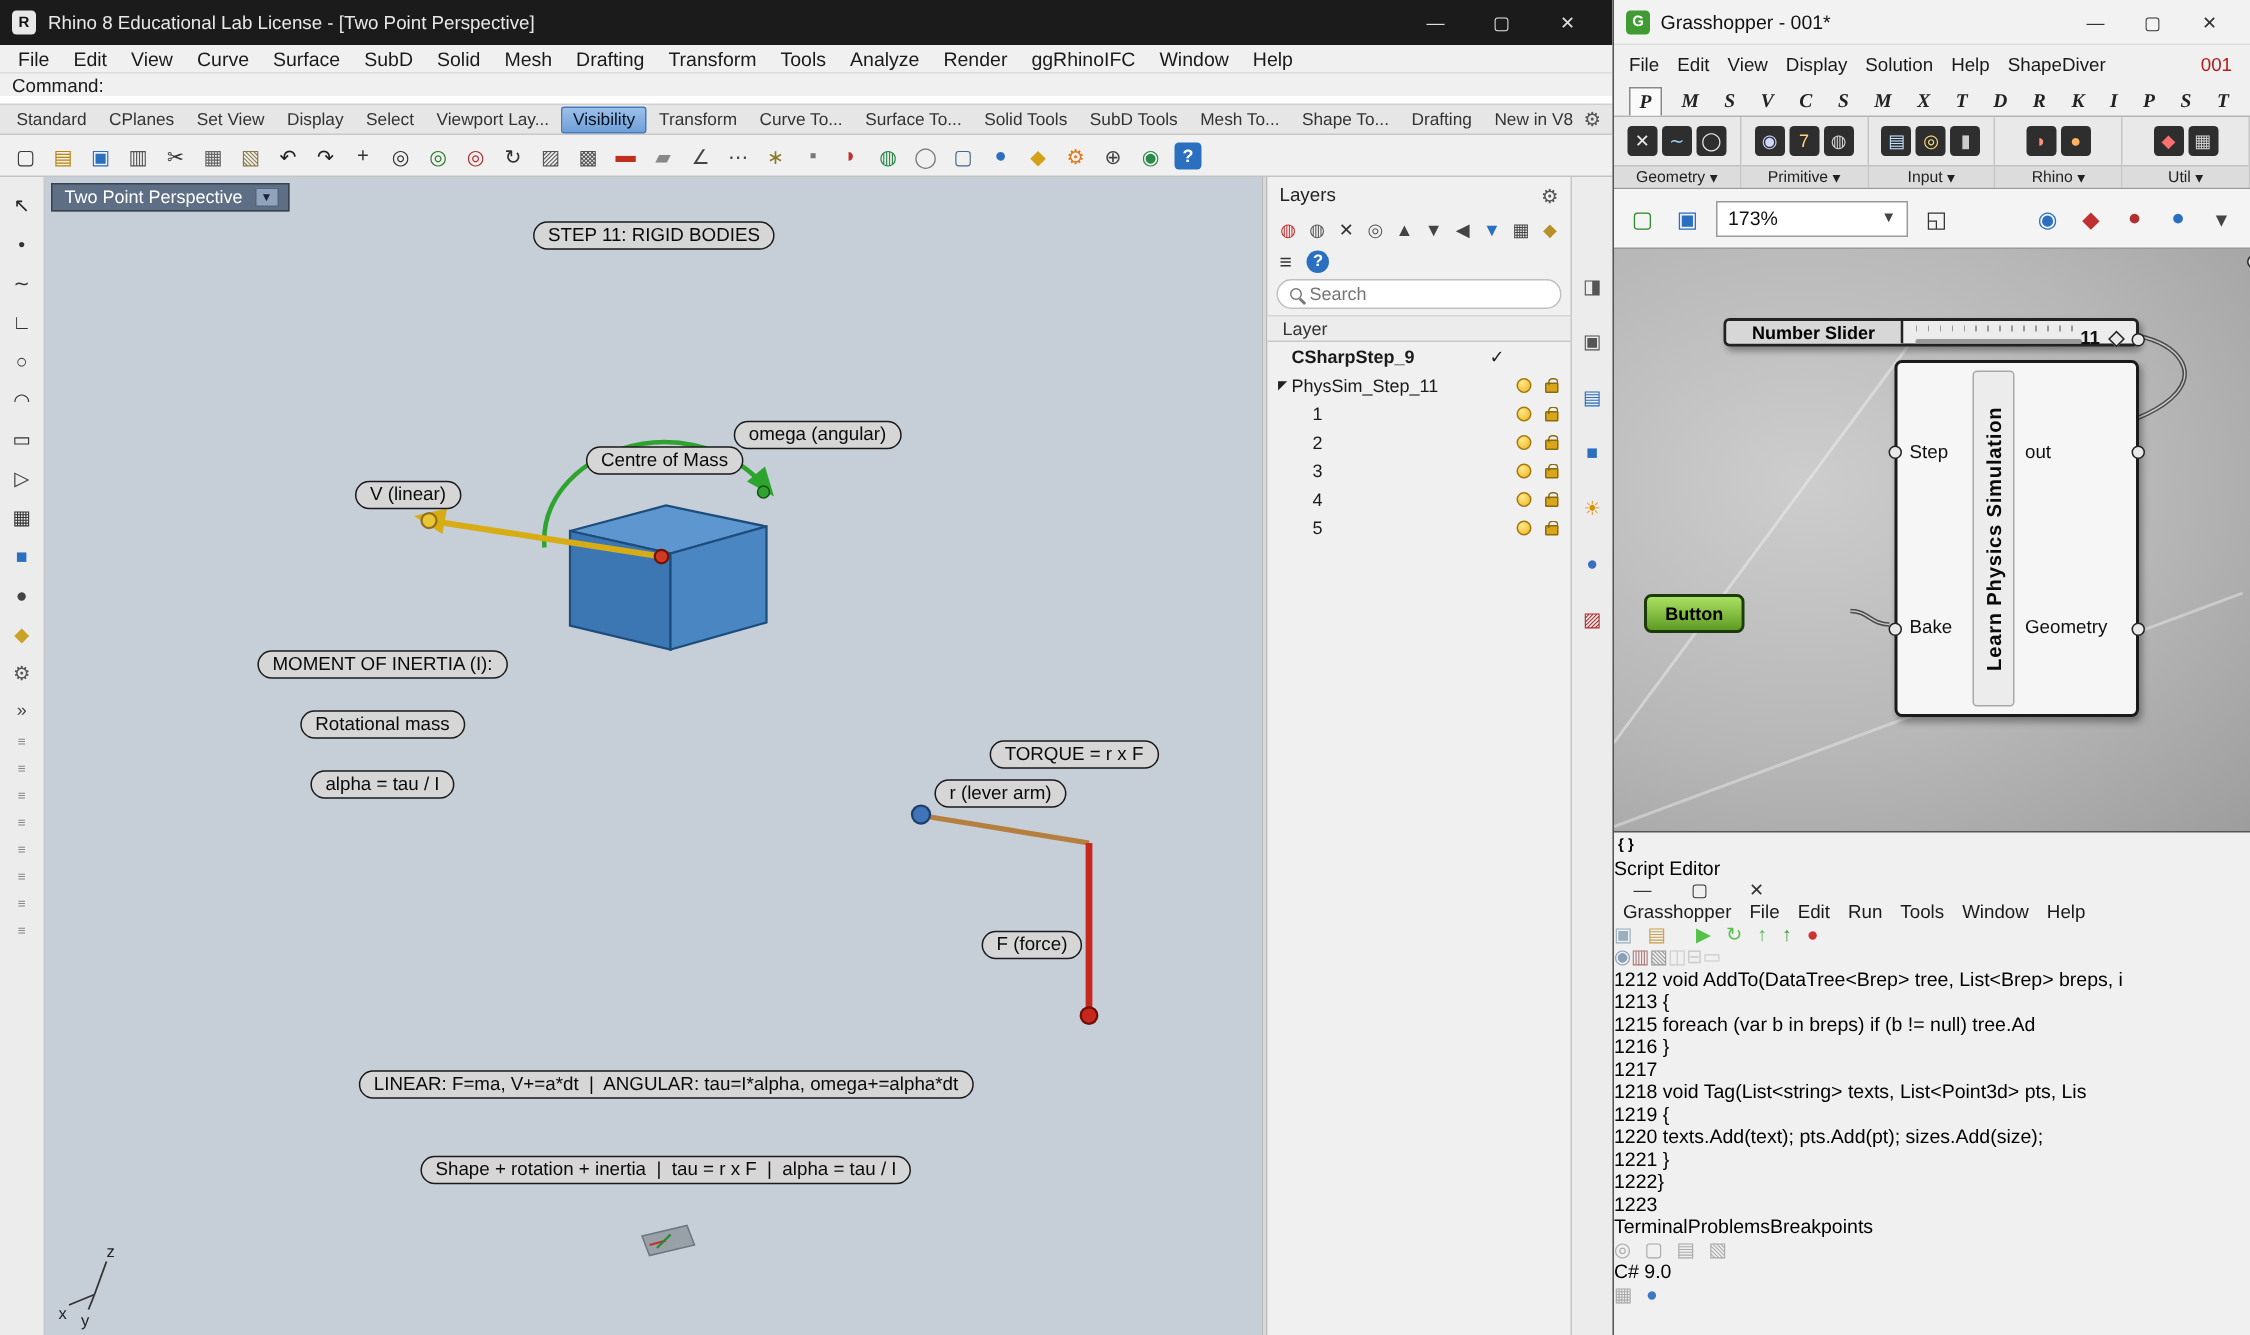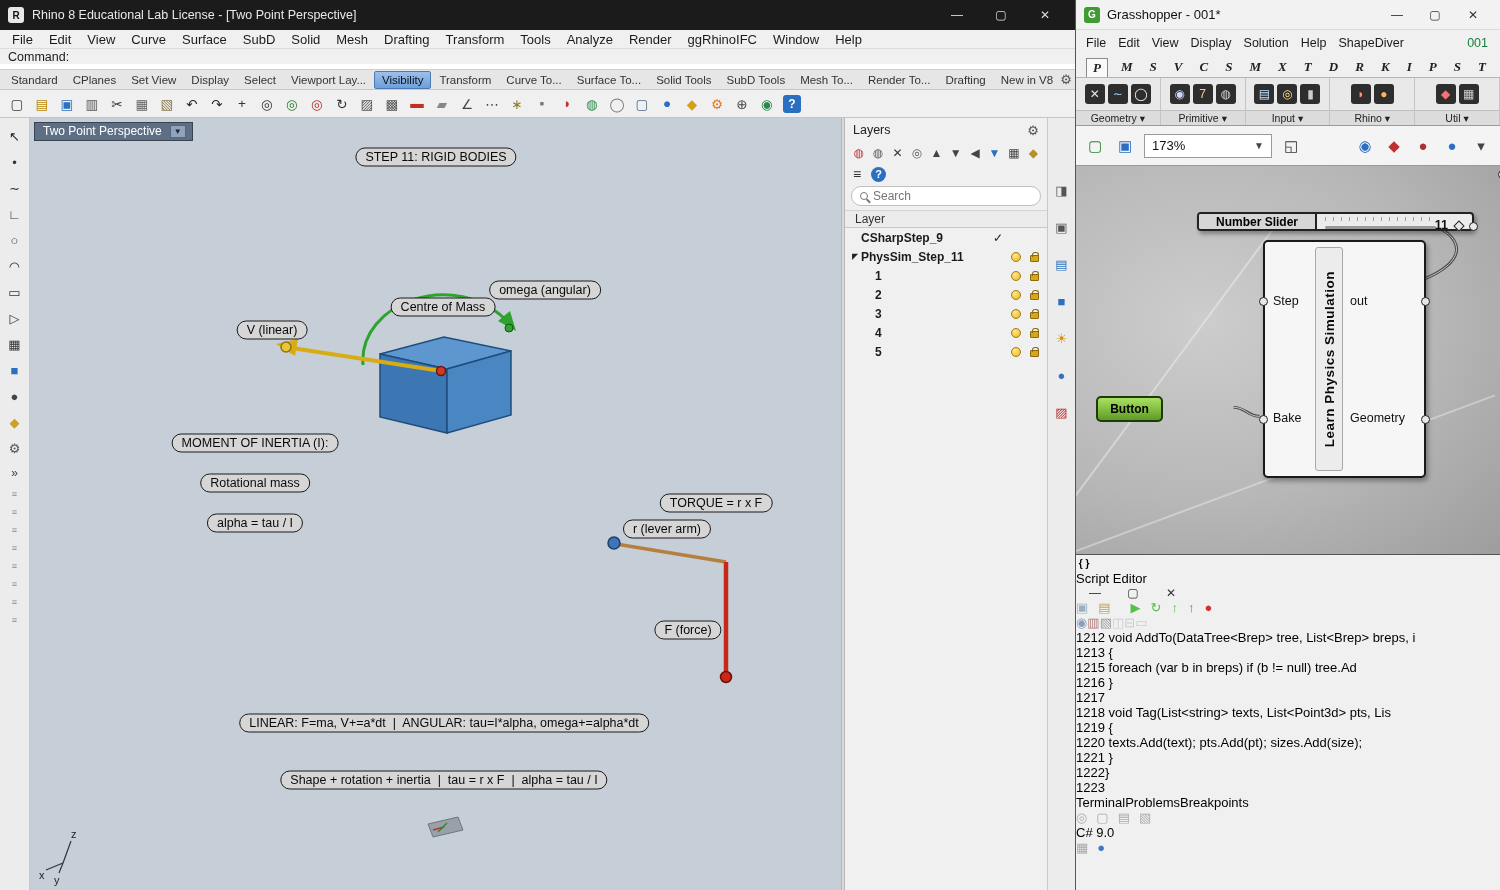--- a/index.html
+++ b/index.html
@@ -48,56 +48,56 @@
   .lp-row2{height:20px;display:flex;align-items:center;gap:10px;padding:0 8px;}
   .lp-menu{font-size:14px;color:#333;}
   .lp-help{width:15px;height:15px;border-radius:50%;background:#2a6fc0;color:#fff;font-size:11px;font-weight:bold;display:flex;align-items:center;justify-content:center;}
   .lp-search{margin:2px 6px 4px;height:20px;background:#fff;border:1px solid #c0c0c0;border-radius:10px;display:flex;align-items:center;padding:0 8px;gap:5px;}
   .mag{width:8px;height:8px;border:1.5px solid #777;border-radius:50%;position:relative;flex:0 0 auto;}
   .mag:after{content:"";position:absolute;width:5px;height:1.5px;background:#777;transform:rotate(45deg);right:-4px;bottom:-2px;}
   .lp-search input{border:none;outline:none;background:transparent;font-size:12px;flex:1;font-family:"Liberation Sans",sans-serif;color:#333;}
   .lp-colhead{height:18px;border-top:1px solid #d4d4d4;border-bottom:1px solid #c8c8c8;display:flex;align-items:center;padding:0 10px;font-size:12px;color:#333;background:#ececec;}
   .layer-row{height:19px;display:flex;align-items:center;padding:0 4px;font-size:12px;color:#1a1a1a;}
   .lr-ex{width:12px;font-size:8px;color:#222;text-align:center;flex:0 0 auto;}
-  .lr-name{flex:1;white-space:nowrap;overflow:hidden;font-weight:bold;}
+  .lr-name{flex:1;white-space:nowrap;overflow:hidden;}
   .lr-name.bold{font-weight:bold;}
   .lr-slot{width:18px;display:flex;align-items:center;justify-content:center;flex:0 0 auto;}
   .lr-check{font-size:12px;color:#222;}
   .bulb{width:10px;height:10px;border-radius:50%;background:radial-gradient(circle at 35% 30%,#ffe88a,#f0b41c);border:1px solid #a07a10;}
   .lock{width:9px;height:7px;background:#d9a61a;border:1px solid #8a6a10;border-radius:1px;position:relative;margin-top:4px;}
   .lock:before{content:"";position:absolute;top:-4px;left:1px;width:5px;height:4px;border:1.5px solid #8a6a10;border-bottom:none;border-radius:3px 3px 0 0;}
   .panel-strip{width:28px;background:#ececec;border-left:1px solid #c8c8c8;display:flex;flex-direction:column;align-items:center;padding-top:64px;gap:20px;}
   .ps-icon{width:17px;height:17px;display:flex;align-items:center;justify-content:center;font-size:13px;}
 
   
   #gh{position:absolute;left:1075px;top:0;width:425px;height:890px;background:#f0f0f0;border-left:1px solid #555;}
   .g-titlebar{height:30px;background:#f2f2f2;border-bottom:1px solid #dcdcdc;display:flex;align-items:center;gap:7px;padding:0 8px;font-size:13px;color:#111;}
   .gh-tile{background:#3f9b32;color:#fff;}
   #gh .win-btn{color:#333;width:38px;}
   .g-menubar{height:26px;background:#f0f0f0;display:flex;align-items:center;padding:0 4px;}
   #gh .menu-item{font-size:12.5px;padding:0 6px;}
-  .doc-badge{margin-left:auto;font-size:12.5px;color:#15803d;padding-right:8px;}
+  .doc-badge{margin-left:auto;font-size:12.5px;color:#b91c1c;padding-right:8px;}
   .g-cattabs{height:22px;background:#f0f0f0;border-bottom:1px solid #b5b5b5;display:flex;align-items:flex-end;justify-content:space-between;padding:0 10px;}
   .cat-tab{font-family:"Liberation Serif",serif;font-style:italic;font-weight:bold;font-size:13px;color:#222;padding:0 4px 2px;}
   .cat-tab.active{background:#fafafa;border:1px solid #8a8a8a;border-bottom:none;padding:1px 6px;}
   .g-palette{height:48px;background:#e9e9e9;border-bottom:1px solid #9a9a9a;display:flex;}
   .pal-group{flex:1;display:flex;flex-direction:column;border-right:1px solid #c5c5c5;}
   .pal-icons{flex:1;display:flex;align-items:center;justify-content:center;gap:3px;}
   .pal-tile{width:20px;height:20px;background:#2e2e2e;border-radius:3px;display:flex;align-items:center;justify-content:center;font-size:12px;}
   .pal-label{height:15px;background:#dcdcdc;border-top:1px solid #c0c0c0;font-size:10.5px;display:flex;align-items:center;justify-content:center;gap:3px;color:#222;}
   .g-ctoolbar{height:40px;background:#f4f4f4;border-bottom:1px solid #9a9a9a;display:flex;align-items:center;gap:8px;padding:0 8px;}
   .ct-btn{width:22px;height:22px;display:flex;align-items:center;justify-content:center;font-size:15px;}
   .zoom-box{width:128px;height:24px;background:#fff;border:1px solid #9a9a9a;display:flex;align-items:center;padding:0 7px;font-size:13px;color:#111;}
   .zoom-box .za{margin-left:auto;font-size:10px;color:#444;}
   .ct-right{margin-left:auto;display:flex;align-items:center;gap:7px;}
 
   
   .g-canvas{position:relative;height:389px;background:radial-gradient(ellipse at 30% 40%,#cdcdcd 0%,#b7b7b7 55%,#9d9d9d 100%);overflow:hidden;border-bottom:1px solid #555;}
   .wires{position:absolute;inset:0;width:100%;height:100%;}
-  .gh-slider{position:absolute;left:73px;top:46px;width:277px;height:19px;display:flex;border:2px solid #222;border-radius:4px;background:#ececec;box-shadow:2px 3px 4px rgba(0,0,0,.35);margin-left:48px;}
+  .gh-slider{position:absolute;left:73px;top:46px;width:277px;height:19px;display:flex;border:2px solid #222;border-radius:4px;background:#ececec;box-shadow:2px 3px 4px rgba(0,0,0,.35);}
   .sl-label{width:118px;background:#d7d7d7;border-right:2px solid #222;display:flex;align-items:center;justify-content:center;font-weight:bold;font-size:12px;border-radius:2px 0 0 2px;}
   .sl-track{flex:1;position:relative;}
   .sl-track:before{content:"";position:absolute;left:8px;right:42px;top:3px;height:4px;background:repeating-linear-gradient(90deg,#9a9a9a 0 1px,transparent 1px 8px);}
   .sl-rail{position:absolute;left:8px;right:36px;top:12px;height:3px;background:#999;border-radius:2px;}
   .sl-val{position:absolute;right:24px;top:4px;font-size:12.5px;font-weight:bold;color:#111;}
   .sl-knob{position:absolute;right:9px;top:8px;width:8px;height:8px;background:#e8e8e8;border:1.5px solid #222;transform:rotate(45deg);}
   .nub{position:absolute;width:9px;height:9px;border-radius:50%;background:#e8e8e8;border:1.5px solid #222;}
   .gh-comp{position:absolute;left:187px;top:74px;width:163px;height:238px;background:#f6f6f6;border:2px solid #1a1a1a;border-radius:5px;box-shadow:2px 3px 5px rgba(0,0,0,.35);display:flex;}
   .comp-in{width:50px;display:flex;flex-direction:column;justify-content:space-around;padding-left:8px;font-size:12.5px;color:#111;}
   .comp-title{width:28px;margin:5px 0;background:#ececec;border:1px solid #a8a8a8;border-radius:3px;display:flex;align-items:center;justify-content:center;}
@@ -181,21 +181,21 @@
           <span class="r-tab">Display</span>
           <span class="r-tab">Select</span>
           <span class="r-tab">Viewport Lay...</span>
           <span class="r-tab active">Visibility</span>
           <span class="r-tab">Transform</span>
           <span class="r-tab">Curve To...</span>
           <span class="r-tab">Surface To...</span>
           <span class="r-tab">Solid Tools</span>
           <span class="r-tab">SubD Tools</span>
           <span class="r-tab">Mesh To...</span>
-          <span class="r-tab">Render To...</span>
+          <span class="r-tab">Shape To...</span>
           <span class="r-tab">Drafting</span>
           <span class="r-tab">New in V8</span>
         </span>
       <span class="tab-gear">⚙</span>
     </div>
     <div class="r-toolbar" id="rhino-toolbar">
         <span class="tb-icon" style="color: rgb(58, 58, 58);">▢</span>
         <span class="tb-icon" style="color: rgb(184, 134, 11);">▤</span>
         <span class="tb-icon" style="color: rgb(42, 111, 192);">▣</span>
         <span class="tb-icon" style="color: rgb(85, 85, 85);">▥</span>
@@ -599,20 +599,21 @@
     <div id="se">
       <div class="se-titlebar">
         <span class="app-tile se-tile">{ }</span>
         <span>Script Editor</span>
         <span class="win-btns">
           <span class="win-btn">—</span>
           <span class="win-btn">▢</span>
           <span class="win-btn">✕</span>
         </span>
       </div>
+      <div class="se-menubar" id="se-menubar"><span class="menu-item">Grasshopper</span><span class="menu-item">File</span><span class="menu-item">Edit</span><span class="menu-item">Run</span><span class="menu-item">Tools</span><span class="menu-item">Window</span><span class="menu-item">Help</span></div>
       <div class="se-toolbar">
         <span id="se-tb-left" style="display:flex;align-items:center;gap:10px">
             <span class="se-btn" style="color: rgb(154, 176, 192);">▣</span>
             <span class="se-btn" style="color: rgb(200, 160, 80);">▤</span>
             <span class="vsep"></span>
             <span class="se-btn big" style="color: rgb(85, 192, 74);">▶</span>
             <span class="se-btn" style="color: rgb(85, 192, 74);">↻</span>
             <span class="se-btn" style="color: rgb(85, 192, 74);">↑</span>
             <span class="se-btn" style="color: rgb(63, 160, 63);">↑</span>
             <span class="se-btn" style="color: rgb(208, 48, 48);">●</span>

